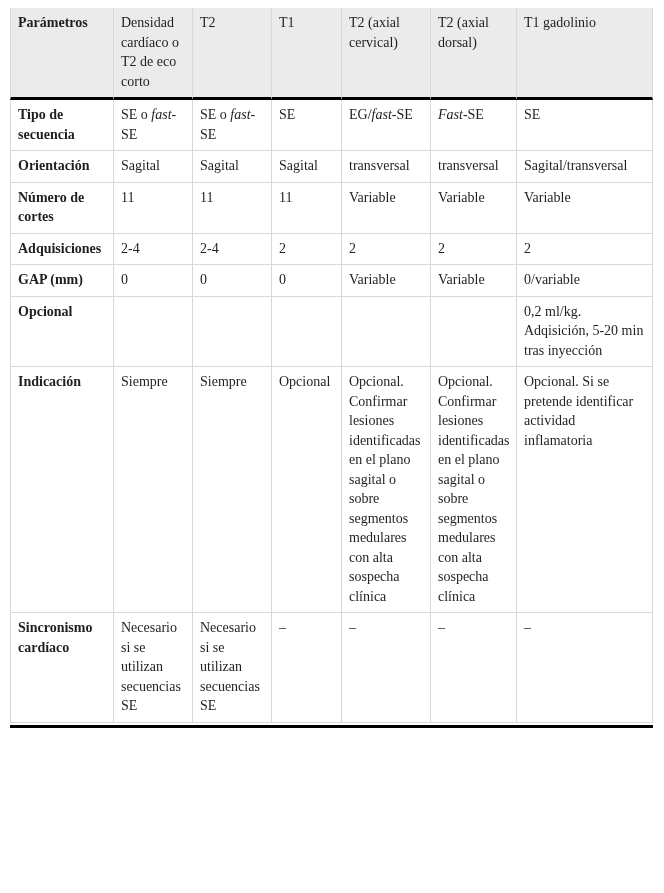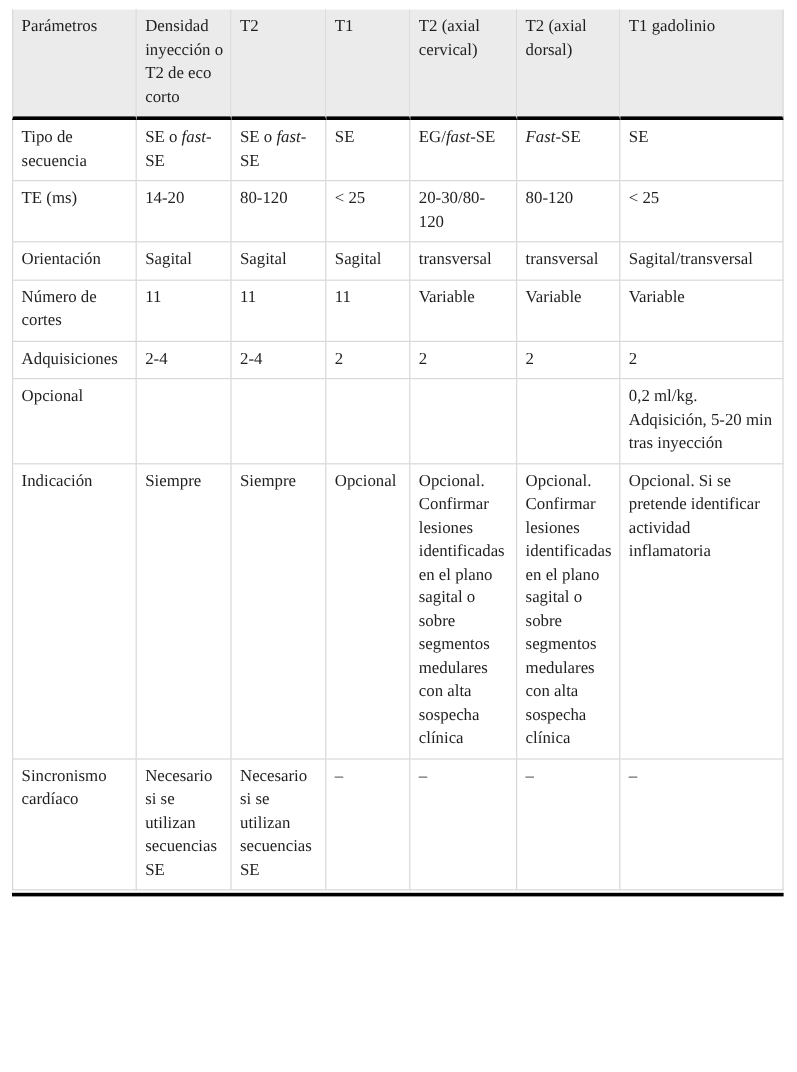--- a/index.html
+++ b/index.html
@@ -26,20 +26,21 @@
     vertical-align: top;
     text-align: left;
     font-weight: normal;
     padding: 5px 6px 6px 7px;
     border-right: 1px solid var(--grid-line, #d8d8d8);
     border-bottom: 1px solid var(--grid-line, #d8d8d8);
     overflow-wrap: break-word;
   }
   th:first-child, td:first-child {
     border-left: 1px solid var(--grid-line, #d8d8d8);
+    font-weight: bold;
   }
   thead th {
     background: var(--header-bg, #ebebeb);
     border-bottom: 3px solid var(--heavy-line, #000000);
   }
   .bottom-rule {
     width: 643px;
     height: 3px;
     margin-top: 2px;
     background: var(--heavy-line, #000000);
@@ -56,46 +57,37 @@
       <col style="width:79px">
       <col style="width:79px">
       <col style="width:70px">
       <col style="width:89px">
       <col style="width:86px">
       <col style="width:136px">
     </colgroup>
     <thead>
       <tr id="header-row">
           <th>Parámetros</th>
-          <th>Densidad inyección o T2 de eco corto</th>
+          <th>Densidad cardíaco o T2 de eco corto</th>
           <th>T2</th>
           <th>T1</th>
           <th>T2 (axial cervical)</th>
           <th>T2 (axial dorsal)</th>
           <th>T1 gadolinio</th>
         </tr>
     </thead>
     <tbody id="table-body">
         <tr>
           <td>Tipo de secuencia</td>
           <td>SE o <i>fast</i>-SE</td>
           <td>SE o <i>fast</i>-SE</td>
           <td>SE</td>
           <td>EG/<i>fast</i>-SE</td>
           <td><i>Fast</i>-SE</td>
           <td>SE</td>
-        </tr>
-        <tr>
-          <td>TE (ms)</td>
-          <td>14-20</td>
-          <td>80-120</td>
-          <td>&lt; 25</td>
-          <td>20-30/80-120</td>
-          <td>80-120</td>
-          <td>&lt; 25</td>
         </tr>
         <tr>
           <td>Orientación</td>
           <td>Sagital</td>
           <td>Sagital</td>
           <td>Sagital</td>
           <td>transversal</td>
           <td>transversal</td>
           <td>Sagital/transversal</td>
         </tr>
@@ -109,20 +101,29 @@
           <td>Variable</td>
         </tr>
         <tr>
           <td>Adquisiciones</td>
           <td>2-4</td>
           <td>2-4</td>
           <td>2</td>
           <td>2</td>
           <td>2</td>
           <td>2</td>
+        </tr>
+        <tr>
+          <td>GAP (mm)</td>
+          <td>0</td>
+          <td>0</td>
+          <td>0</td>
+          <td>Variable</td>
+          <td>Variable</td>
+          <td>0/variable</td>
         </tr>
         <tr>
           <td>Opcional</td>
           <td></td>
           <td></td>
           <td></td>
           <td></td>
           <td></td>
           <td>0,2 ml/kg. Adqisición, 5-20 min tras inyección</td>
         </tr>

